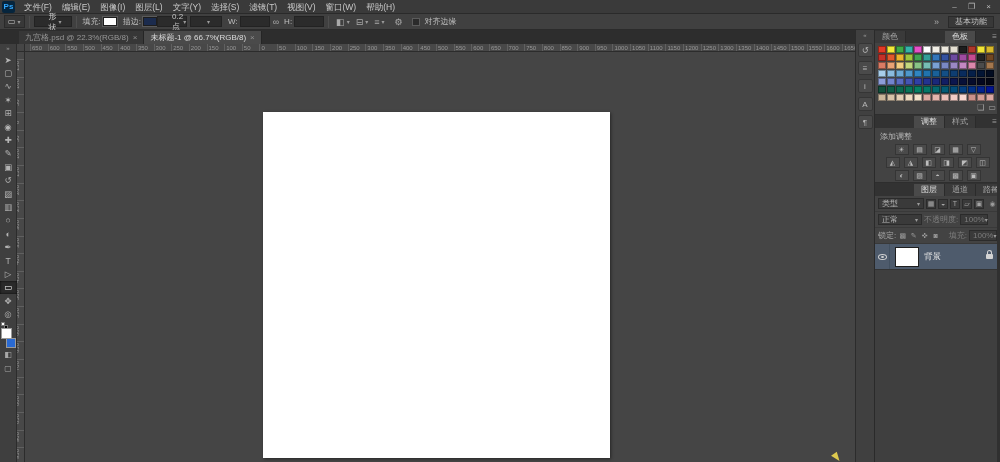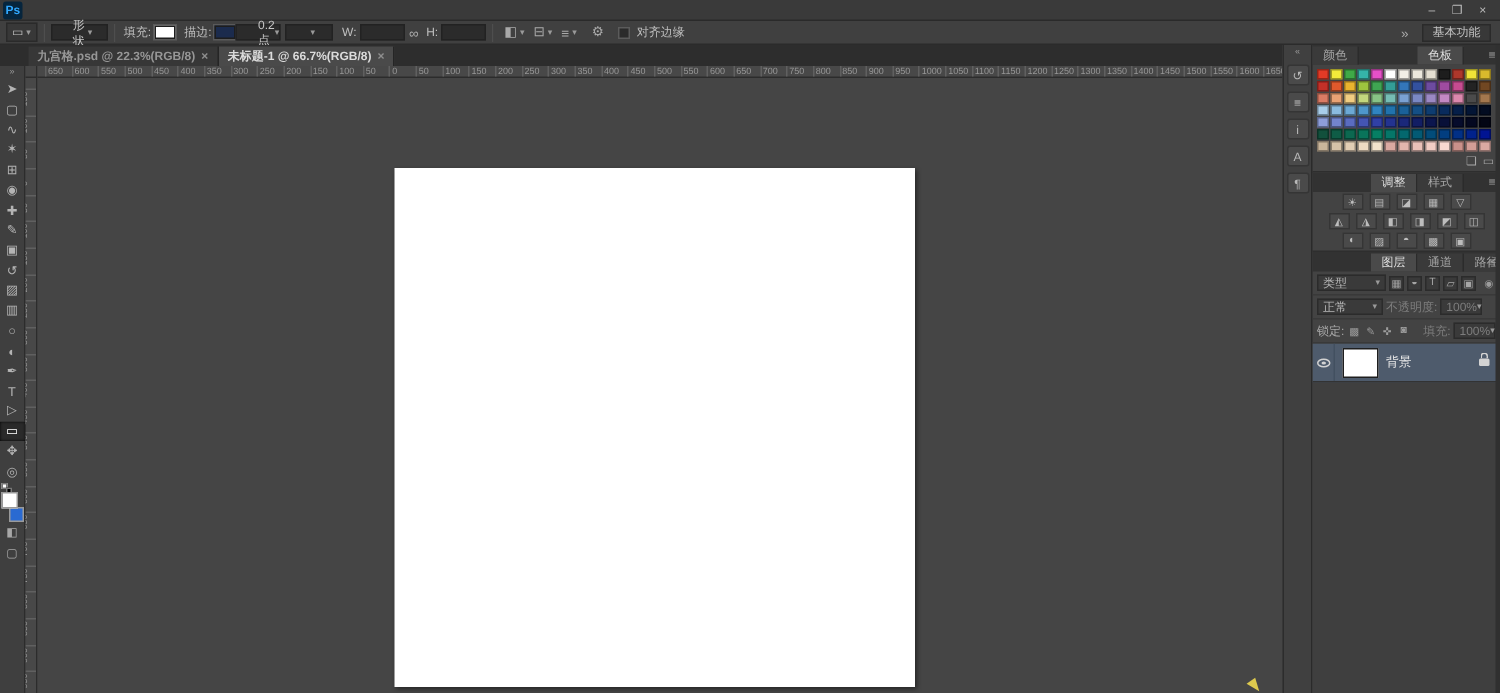--- a/index.html
+++ b/index.html
@@ -32,21 +32,21 @@
   #toolpreset{display:flex;align-items:center;background:#383838;border:1px solid #2a2a2a;
               height:13px;padding:0 3px;margin-left:4px;}
   #workspace-btn{margin-left:auto;display:flex;align-items:center;gap:6px;padding-right:6px;}
   #workspace-box{background:#383838;border:1px solid #2a2a2a;height:12px;display:flex;
                  align-items:center;padding:0 6px;color:#c3c3c3;}
 
   
   #tabbar{position:absolute;left:0;top:30px;width:855px;height:14px;background:#2d2d2d;
           display:flex;align-items:flex-end;padding-left:19px;}
   .doc-tab{height:13px;display:flex;align-items:center;gap:4px;padding:0 6px;font-size:8px;
-           background:#373737;color:#979797;border-right:1px solid #252525;white-space:nowrap;font-weight:bold;}
+           background:#373737;color:#979797;border-right:1px solid #252525;white-space:nowrap;}
   .doc-tab.active{background:#4a4a4a;color:#dcdcdc;}
   .tab-close{font-size:8px;color:#8f8f8f;}
 
   
   #toolbar{position:absolute;left:0;top:44px;width:17px;bottom:0;background:#3f3f3f;
            border-right:1px solid #2c2c2c;display:flex;flex-direction:column;align-items:center;}
   #toolbar-collapse{height:9px;font-size:6px;color:#9a9a9a;line-height:9px;}
   .tool{width:17px;height:13.4px;display:flex;align-items:center;justify-content:center;
         font-size:8.5px;color:#b4b4b4;}
   .tool.selected{background:#2a2a2a;color:#ffffff;box-shadow:inset 0 0 2px #000;}
@@ -129,20 +129,32 @@
                   border:1px solid #d3d3d3;border-bottom:none;border-radius:3px 3px 0 0;}
   #dock-edge{position:absolute;right:0;top:0;bottom:0;width:3px;background:#303030;}
 </style>
 </head>
 <body>
 
 <div id="app">
 
   <div id="titlebar">
     <div id="pslogo">Ps</div>
+    <div id="menubar" style="display:flex;">
+        <div class="menu-item">文件(F)</div>
+        <div class="menu-item">编辑(E)</div>
+        <div class="menu-item">图像(I)</div>
+        <div class="menu-item">图层(L)</div>
+        <div class="menu-item">文字(Y)</div>
+        <div class="menu-item">选择(S)</div>
+        <div class="menu-item">滤镜(T)</div>
+        <div class="menu-item">视图(V)</div>
+        <div class="menu-item">窗口(W)</div>
+        <div class="menu-item">帮助(H)</div>
+      </div>
     <div id="winctls">
         <div class="win-ctl">–</div>
         <div class="win-ctl">❐</div>
         <div class="win-ctl">×</div>
       </div>
   </div>
 
   <div id="optionsbar">
     <div id="toolpreset">
       <span>▭</span>
@@ -496,20 +508,21 @@
           <div>▭</div>
         </div>
     </div>
 
     <div style="border-top:1px solid #2e2e2e;">
       <div class="panel-tabs">
           <div class="ptab active">调整</div>
           <div class="ptab">样式</div>
           <div class="panel-menu">≡</div>
         </div>
+      <div id="adj-header">添加调整</div>
       <div id="adj-rows">
           <div class="adj-row">
             <div class="adj-icon">☀</div>
             <div class="adj-icon">▤</div>
             <div class="adj-icon">◪</div>
             <div class="adj-icon">▦</div>
             <div class="adj-icon">▽</div>
           </div>
           <div class="adj-row">
             <div class="adj-icon">◭</div>

